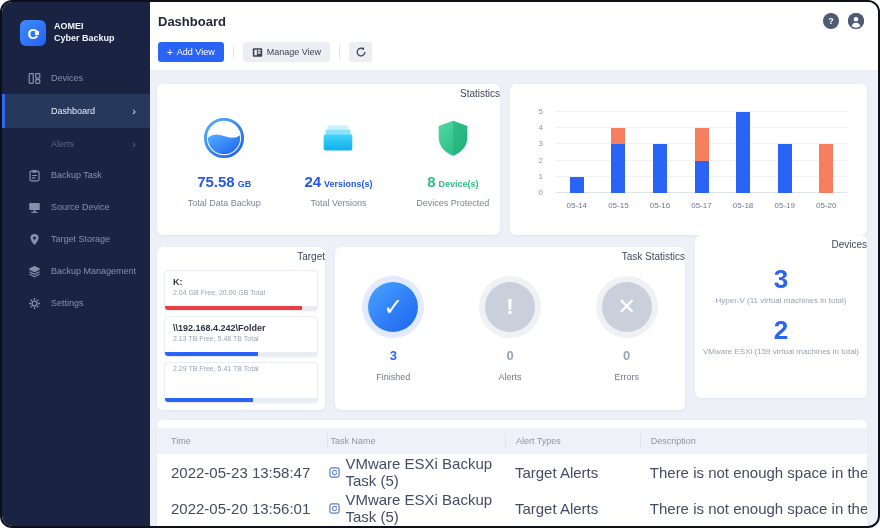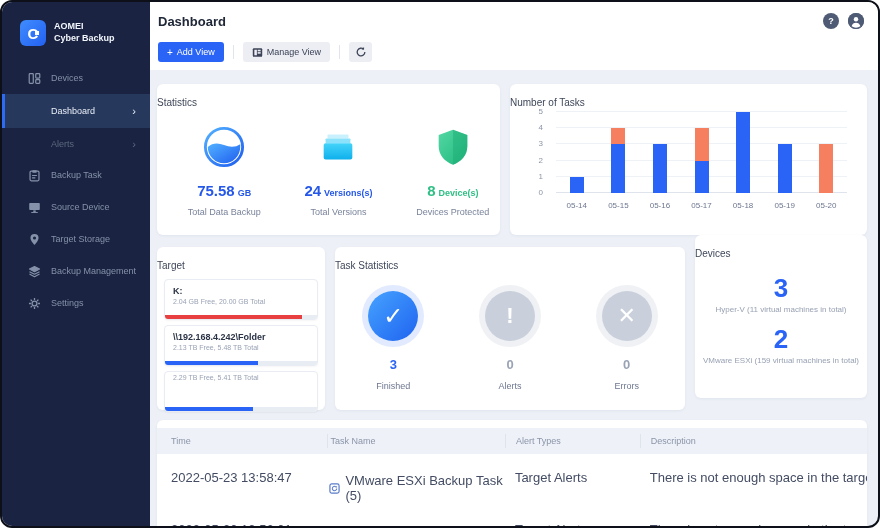--- a/index.html
+++ b/index.html
@@ -29,21 +29,21 @@
   .btn-row { position:absolute; left:8px; top:40px; display:flex; align-items:center; gap:0; }
   .btn { height:20px; border-radius:3px; font-size:9px; display:flex; align-items:center; padding:0 9px; cursor:pointer; }
   .btn-primary { background:#2a64f6; color:#fff; }
   .btn-light { background:#eceef4; color:#3c4356; }
   .btn .plus { margin-right:4px; font-size:10px; }
   .vdiv { width:1px; height:14px; background:#e0e4ec; margin:0 9px; }
   .btn-refresh { width:23px; justify-content:center; padding:0; }
 
   .content { position:absolute; left:0; right:0; top:68px; bottom:0; }
   .card { position:absolute; background:#fff; border-radius:6px; box-shadow:0 1px 3px rgba(25,45,90,.06); }
-  .card-title { text-align:left; padding-top:13px; font-size:10px; color:#3f4759; }
+  .card-title { text-align:right; padding-top:4px; font-size:10px; color:#3f4759; }
 
   
   #card-stats { left:7px; top:14px; width:343px; height:151px; }
   .stat-row { display:flex; margin-top:18px; }
   .stat { flex:1; display:flex; flex-direction:column; align-items:center;padding-left:20px; }
   .stat svg { width:42px; height:42px; }
   .stat-value { margin-top:14px; font-size:15px; font-weight:bold; }
   .stat-value .unit { font-size:9px; margin-left:3px; }
   .stat-label { margin-top:8px; font-size:9px; color:#79839a; }
 
@@ -85,21 +85,21 @@
   #card-devices { left:545px; top:165px; width:172px; height:163px; }
   .dev { text-align:center; }
   .dev-num { font-size:26px; font-weight:bold; color:#2a64f6; }
   .dev-num.first { margin-top:14px; }
   .dev-num.second { margin-top:10px; }
   .dev-label { margin-top:1px; font-size:8px; color:#98a1b3; }
 
   
   #card-errorlog { left:7px; top:350px; width:710px; height:176px; }
   .tbl-head { display:flex; align-items:center; height:26px; margin-top:8px; background:#eef1f8; font-size:9px; color:#8b95a9; }
-  .tbl-row { display:flex; height:36px; font-size:13px; color:#434c63;margin-top:16px; }
+  .tbl-row { display:flex; align-items:center; height:36px; font-size:15px; color:#434c63; }
   .c1 { width:24%; padding-left:14px; } .c2 { width:25%; padding-left:2px; display:flex; align-items:center; gap:5px; }
   .c3 { width:19%; padding-left:10px; } .c4 { width:32%; padding-left:10px; white-space:nowrap; overflow:hidden; }
   .tbl-head .c2,.tbl-head .c3,.tbl-head .c4 { border-left:1px solid #dfe3ec; height:14px; display:flex; align-items:center; }
   .vm-ico { flex:0 0 auto; }
 </style>
 </head>
 <body>
 
 <div class="frame">
 
@@ -273,21 +273,20 @@
               <path d="M22 4 37 9.5 V21 C37 31 30.5 37.5 22 40.5 C13.5 37.5 7 31 7 21 V9.5 Z" fill="url(#gg)"></path>
               <path d="M22 4 37 9.5 V21 C37 31 30.5 37.5 22 40.5 Z" fill="#1bab74" opacity=".45"></path>
             </svg>
             <div class="stat-value" style="color: rgb(47, 191, 132);"><span>8</span><span class="unit">Device(s)</span></div>
             <div class="stat-label">Devices Protected</div>
           </div>
         </div>
       </div>
 
       <div class="card" id="card-chart">
-        <div class="card-title">Number of Tasks</div>
         <div class="chart-ylabels">
             <div class="ytick" style="bottom: calc(0% - 4px);">0</div>
             <div class="ytick" style="bottom: calc(20% - 4px);">1</div>
             <div class="ytick" style="bottom: calc(40% - 4px);">2</div>
             <div class="ytick" style="bottom: calc(60% - 4px);">3</div>
             <div class="ytick" style="bottom: calc(80% - 4px);">4</div>
             <div class="ytick" style="bottom: calc(100% - 4px);">5</div>
           </div>
         <div class="chart-area">
           <div>

